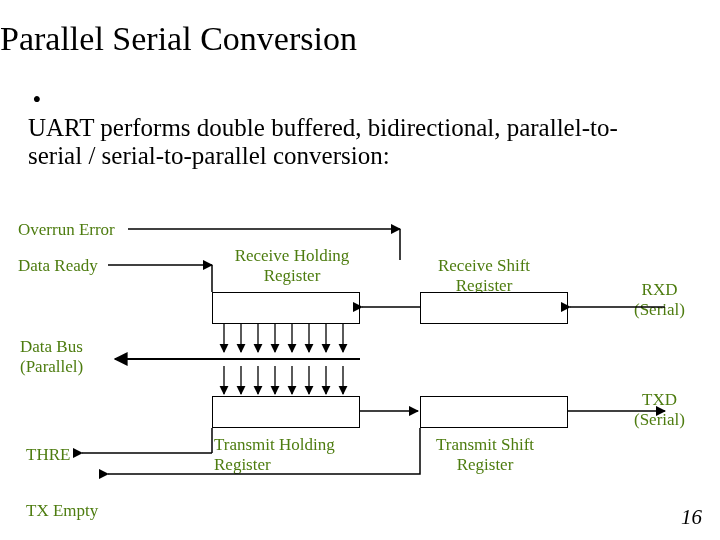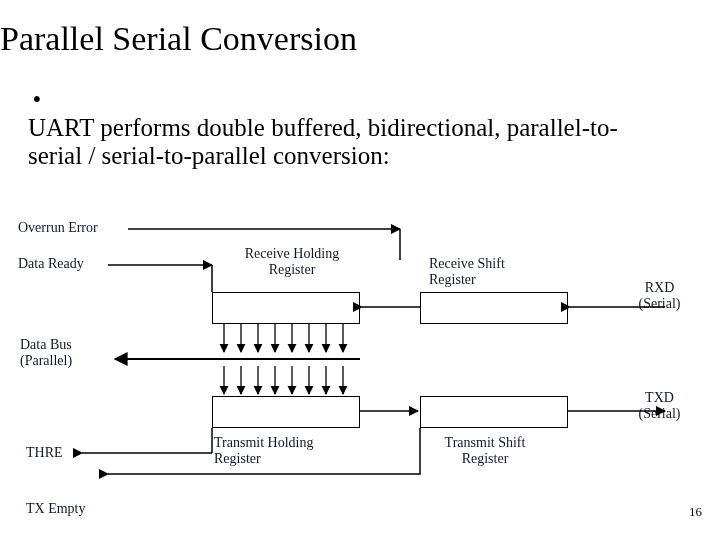--- a/index.html
+++ b/index.html
@@ -27,34 +27,35 @@
     vertical-align: top;
     text-align: center;
   }
   .bullet .text {
     display: inline-block;
     width: 640px;
     vertical-align: top;
   }
   .label {
     position: absolute;
-    font-size: 14px;
-    color: #0f172a;
+    font-size: 17px;
+    color: #4d7c0f;
     line-height: 1.15;
   }
   .box {
     position: absolute;
     border: 1.5px solid #000;
     background: #fff;
   }
   .page-num {
     position: absolute;
     right: 18px;
-    bottom: 20px;
-    font-size: 13px;
+    bottom: 10px;
+    font-size: 21px;
+    font-style: italic;
   }
   svg.overlay {
     position: absolute;
     left: 0; top: 0;
     width: 720px; height: 540px;
     pointer-events: none;
   }
 </style>
 </head>
 <body>
@@ -68,21 +69,21 @@
 
 <div class="label" style="left:18px; top:220px;">Overrun Error</div>
 <div class="label" style="left:18px; top:256px; white-space:pre;">Data Ready</div>
 <div class="label" style="left:20px; top:337px; white-space:pre;">Data Bus
 (Parallel)</div>
 <div class="label" style="left:26px; top:445px;">THRE</div>
 <div class="label" style="left:26px; top:466px;margin-top:35px;">TX Empty</div>
 
 <div class="label" style="left:227px; top:246px; text-align:center; width:130px; white-space:pre;">Receive Holding
 Register</div>
-<div class="label" style="left:429px; top:256px; text-align:left; width:110px; white-space:pre;">Receive Shift
+<div class="label" style="left:429px; top:256px; text-align:center; width:110px; white-space:pre;">Receive Shift
 Register</div>
 <div class="label" style="left:214px; top:435px; width:140px; white-space:pre;">Transmit Holding
 Register</div>
 <div class="label" style="left:425px; top:435px; text-align:center; width:120px; white-space:pre;">Transmit Shift
 Register</div>
 
 <div class="label" style="left:627px; top:280px; text-align:center; width:65px; white-space:pre;">RXD
 (Serial)</div>
 <div class="label" style="left:627px; top:390px; text-align:center; width:65px; white-space:pre;">TXD
 (Serial)</div>

